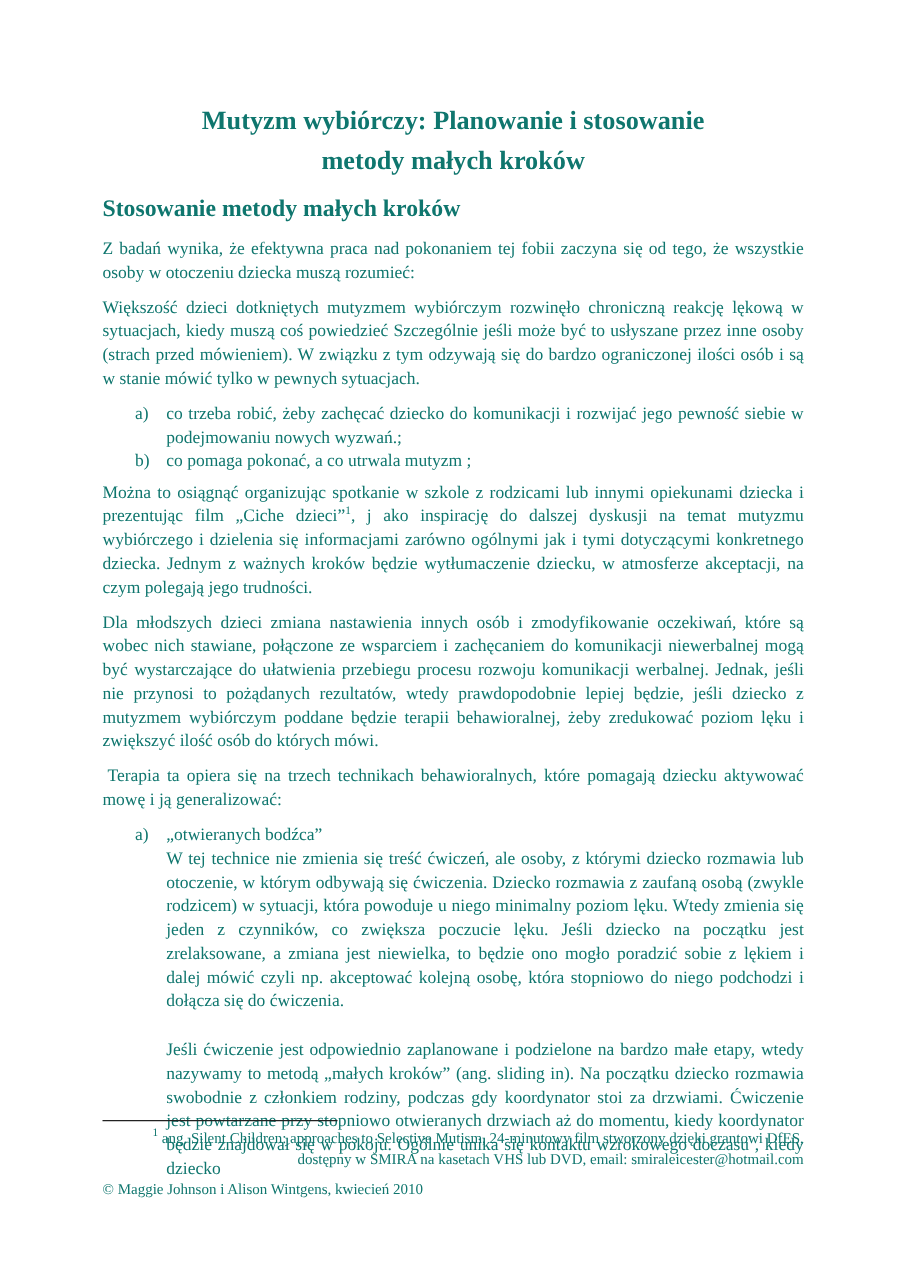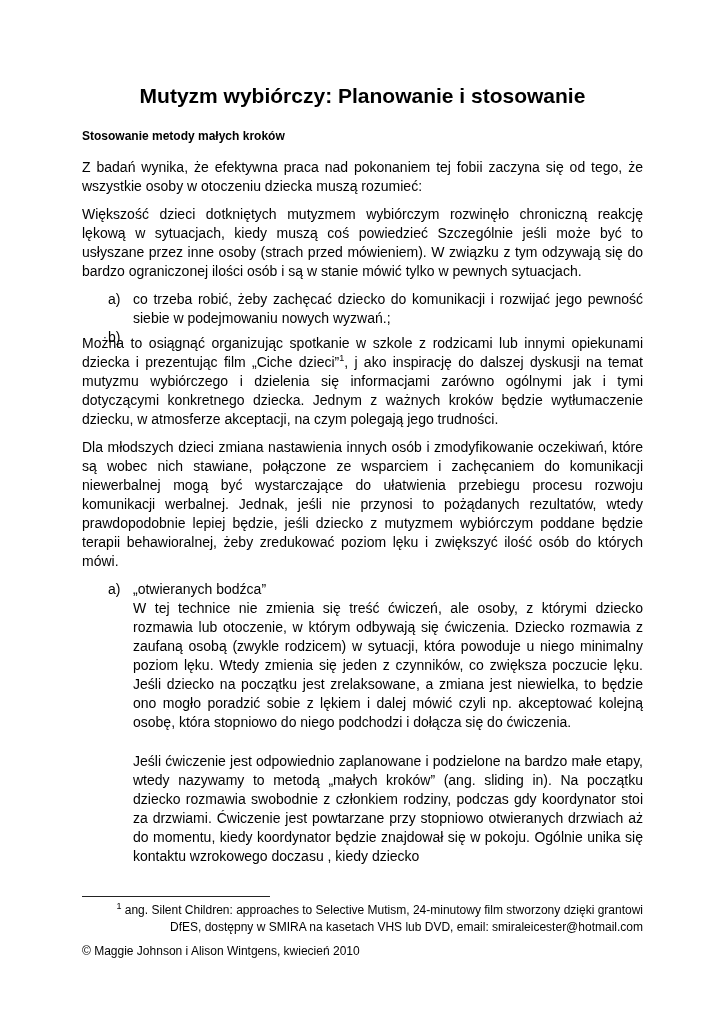--- a/index.html
+++ b/index.html
@@ -6,35 +6,35 @@
     margin: 0;
     padding: 0;
     background: #ffffff;
   }
   .page {
     position: relative;
     width: 725px;
     height: 1024px;
     box-sizing: border-box;
     background: #ffffff;
-    color: #000000;
-    font-family: Liberation Sans, sans-serif;
+    color: #0f766e;
+    font-family: Liberation Serif, serif;
     padding: 80px 82px 0 82px;
     overflow: hidden;
   }
   .doc-title {
     text-align: center;
     font-weight: bold;
     font-size: 21px;
     line-height: 32px;
     margin: 0 0 0 0;
   }
   .section-heading {
     font-weight: bold;
-    font-size: 12px;
+    font-size: 19px;
     line-height: 20px;
     margin: 14px 0 12px 0;
   }
   .body-text {
     font-size: 14px;
     line-height: 19px;
     text-align: justify;
     margin: 0 0 9px 0;
   }
   .indent-lead {
@@ -108,42 +108,45 @@
     text-align: right;
   }
 </style>
 </head>
 <body>
 
 <div class="page">
 
   <h1 class="doc-title">
     <div>Mutyzm wybiórczy: Planowanie i stosowanie</div>
+    <div>metody małych kroków</div>
   </h1>
 
   <h2 class="section-heading">Stosowanie metody małych kroków</h2>
 
   <p class="body-text">Z badań wynika, że efektywna praca nad pokonaniem tej fobii zaczyna się od tego, że wszystkie osoby w otoczeniu dziecka muszą rozumieć:</p>
 
   <p class="body-text">Większość dzieci dotkniętych mutyzmem wybiórczym rozwinęło chroniczną reakcję lękową w sytuacjach, kiedy muszą coś powiedzieć  Szczególnie jeśli może być to usłyszane przez inne osoby (strach przed mówieniem). W związku z tym  odzywają się do bardzo ograniczonej ilości osób i są w stanie  mówić tylko w  pewnych sytuacjach.</p>
 
   <div class="list-block">
     <div class="list-item">
       <span class="marker">a)</span>
       <span>co trzeba robić, żeby zachęcać dziecko do komunikacji i rozwijać jego pewność siebie w podejmowaniu nowych wyzwań.;</span>
     </div>
     <div class="list-item">
       <span class="marker">b)</span>
+      <span>co pomaga pokonać, a co utrwala mutyzm ;</span>
     </div>
   </div>
 
   <p class="body-text"><span>Można to osiągnąć organizując spotkanie w szkole z rodzicami lub innymi opiekunami dziecka i prezentując  film „Ciche dzieci”</span><sup class="fn-ref">1</sup><span>, j ako inspirację  do dalszej dyskusji na temat mutyzmu wybiórczego i dzielenia się informacjami zarówno ogólnymi jak i tymi dotyczącymi konkretnego dziecka. Jednym z ważnych kroków będzie wytłumaczenie dziecku, w atmosferze akceptacji, na czym polegają jego trudności.</span></p>
 
   <p class="body-text">Dla młodszych dzieci zmiana nastawienia innych osób i zmodyfikowanie oczekiwań, które są wobec nich stawiane, połączone ze wsparciem i zachęcaniem do komunikacji niewerbalnej mogą być wystarczające do ułatwienia przebiegu procesu rozwoju komunikacji werbalnej. Jednak, jeśli nie przynosi to pożądanych rezultatów, wtedy prawdopodobnie lepiej będzie, jeśli dziecko z mutyzmem wybiórczym poddane będzie terapii behawioralnej, żeby zredukować poziom lęku i zwiększyć ilość osób do których  mówi.</p>
 
+  <p class="body-text indent-lead">Terapia ta opiera się na trzech technikach behawioralnych, które pomagają dziecku aktywować mowę i ją generalizować:</p>
 
   <div class="tech-label">
     <span class="marker">a)</span>
     <span>„otwieranych bodźca”</span>
   </div>
 
   <p class="tech-para">W tej technice nie zmienia się treść ćwiczeń, ale osoby, z którymi dziecko rozmawia lub otoczenie, w którym odbywają się ćwiczenia. Dziecko rozmawia z zaufaną osobą (zwykle rodzicem) w sytuacji, która powoduje u niego minimalny poziom lęku. Wtedy zmienia się jeden z czynników, co zwiększa poczucie lęku. Jeśli dziecko na początku jest zrelaksowane, a zmiana jest niewielka, to  będzie ono mogło poradzić sobie z lękiem i dalej mówić czyli np. akceptować kolejną osobę, która stopniowo do niego podchodzi i dołącza się do ćwiczenia.</p>
 
   <p class="tech-para second">Jeśli ćwiczenie jest odpowiednio zaplanowane i podzielone na bardzo małe etapy, wtedy nazywamy to metodą „małych kroków” (ang. sliding in). Na początku dziecko rozmawia swobodnie z członkiem rodziny, podczas gdy koordynator stoi za drzwiami. Ćwiczenie jest powtarzane przy stopniowo otwieranych drzwiach aż do momentu, kiedy koordynator będzie znajdował się w pokoju. Ogólnie unika się kontaktu wzrokowego doczasu , kiedy dziecko</p>
 

